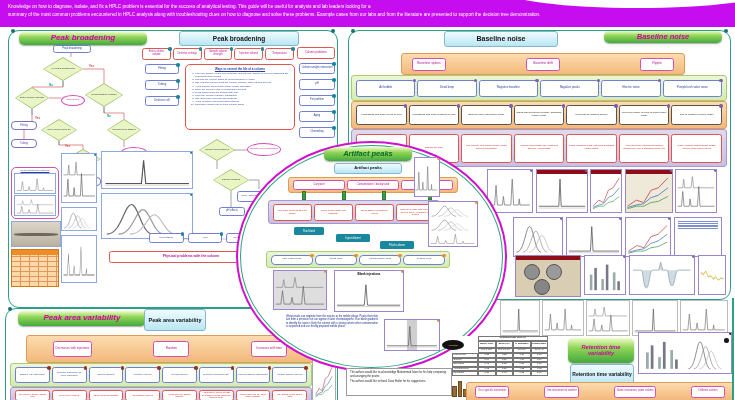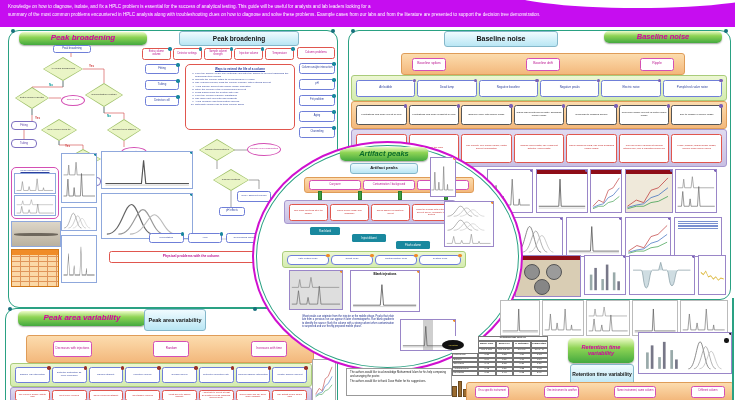--- a/index.html
+++ b/index.html
@@ -619,21 +619,21 @@
           </div>
         </div>
     </div>
     <div class="sideplot" style="left:306px;top:50px;width:22px;height:40px;">
       <svg style="position:absolute;inset:2px;width:18px;height:36px;">
           <use href="#sym-rise"></use>
         </svg>
     </div>
   </div>
 
-  <div class="circle-outer" style="left:252px;top:141px;width:267px;height:227px;">
+  <div class="circle-outer" style="left:236px;top:141px;width:267px;height:227px;">
     <div class="circle-inner"></div>
     <div class="ribbon" style="left:86px;top:4px;width:88px;height:14px;font-size:7.5px;color:#0a6b2a;">Artifact peaks</div>
     <div class="hdr" style="left:96px;top:20px;width:66px;height:9px;font-size:4.2px;">Artifact peaks</div>
     <div class="band orange" style="left:50px;top:34px;width:168px;height:14px;">
       <div class="band-row">
 
       <div class="nb magenta" style="flex:1;height:10px;font-size:2.6px;">
             <span>Carryover</span>
           </div>
           <div class="nb magenta" style="flex:1;height:10px;font-size:2.6px;">

